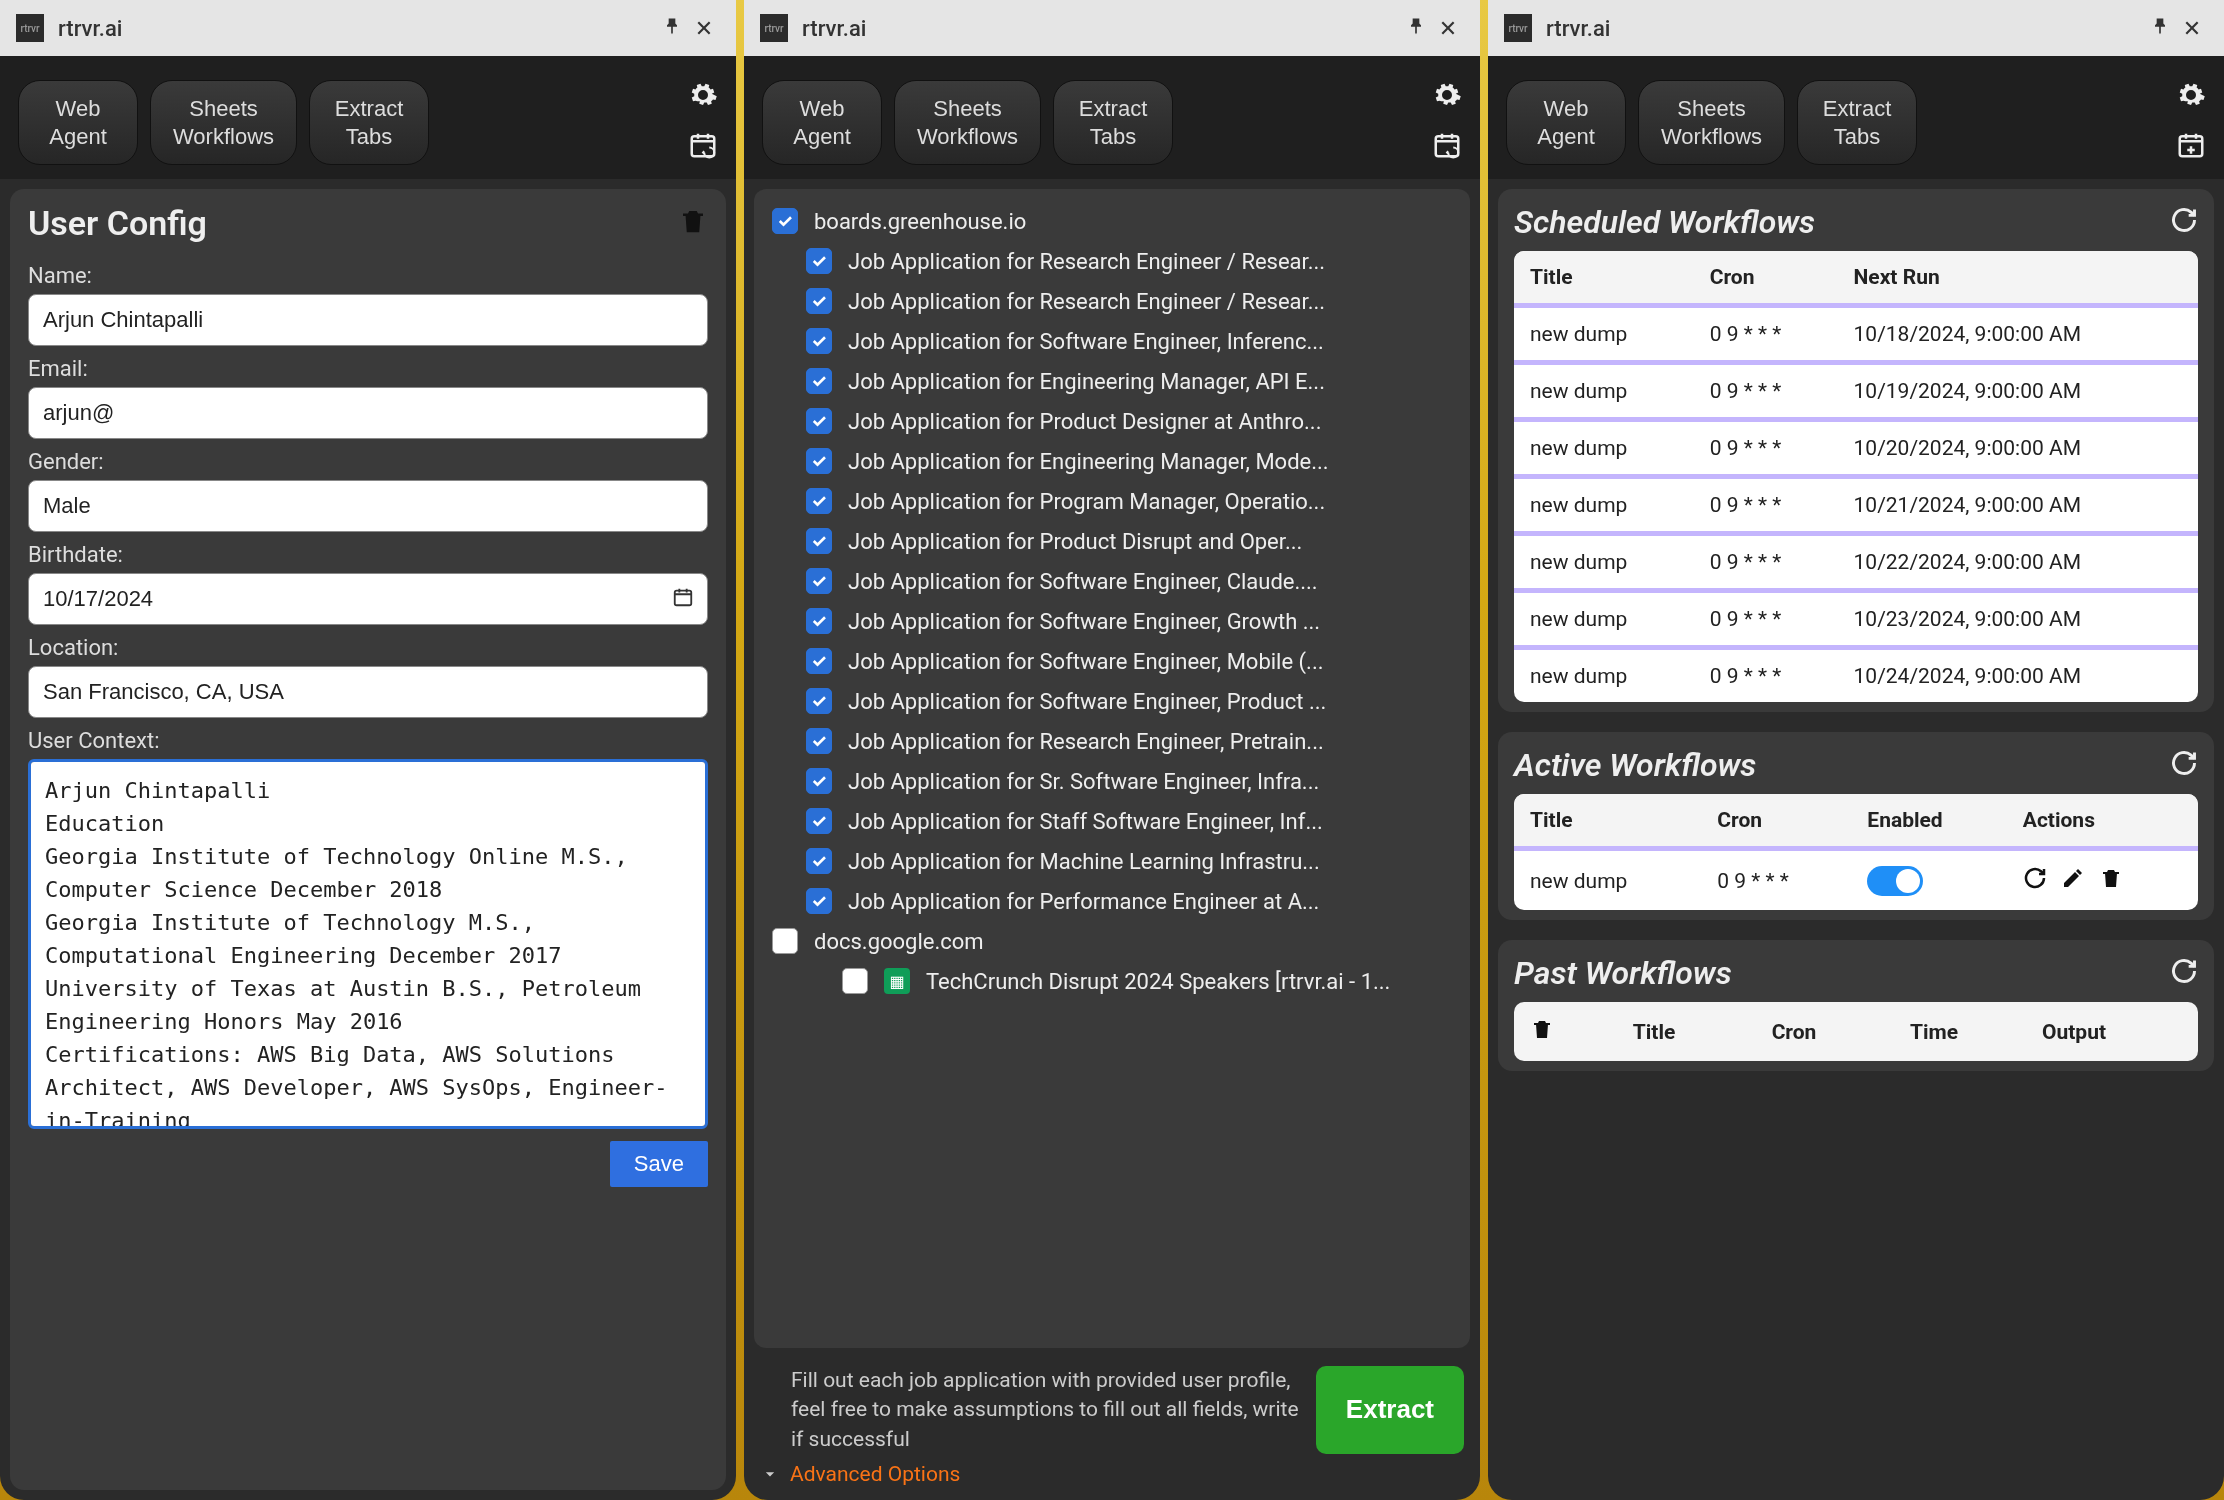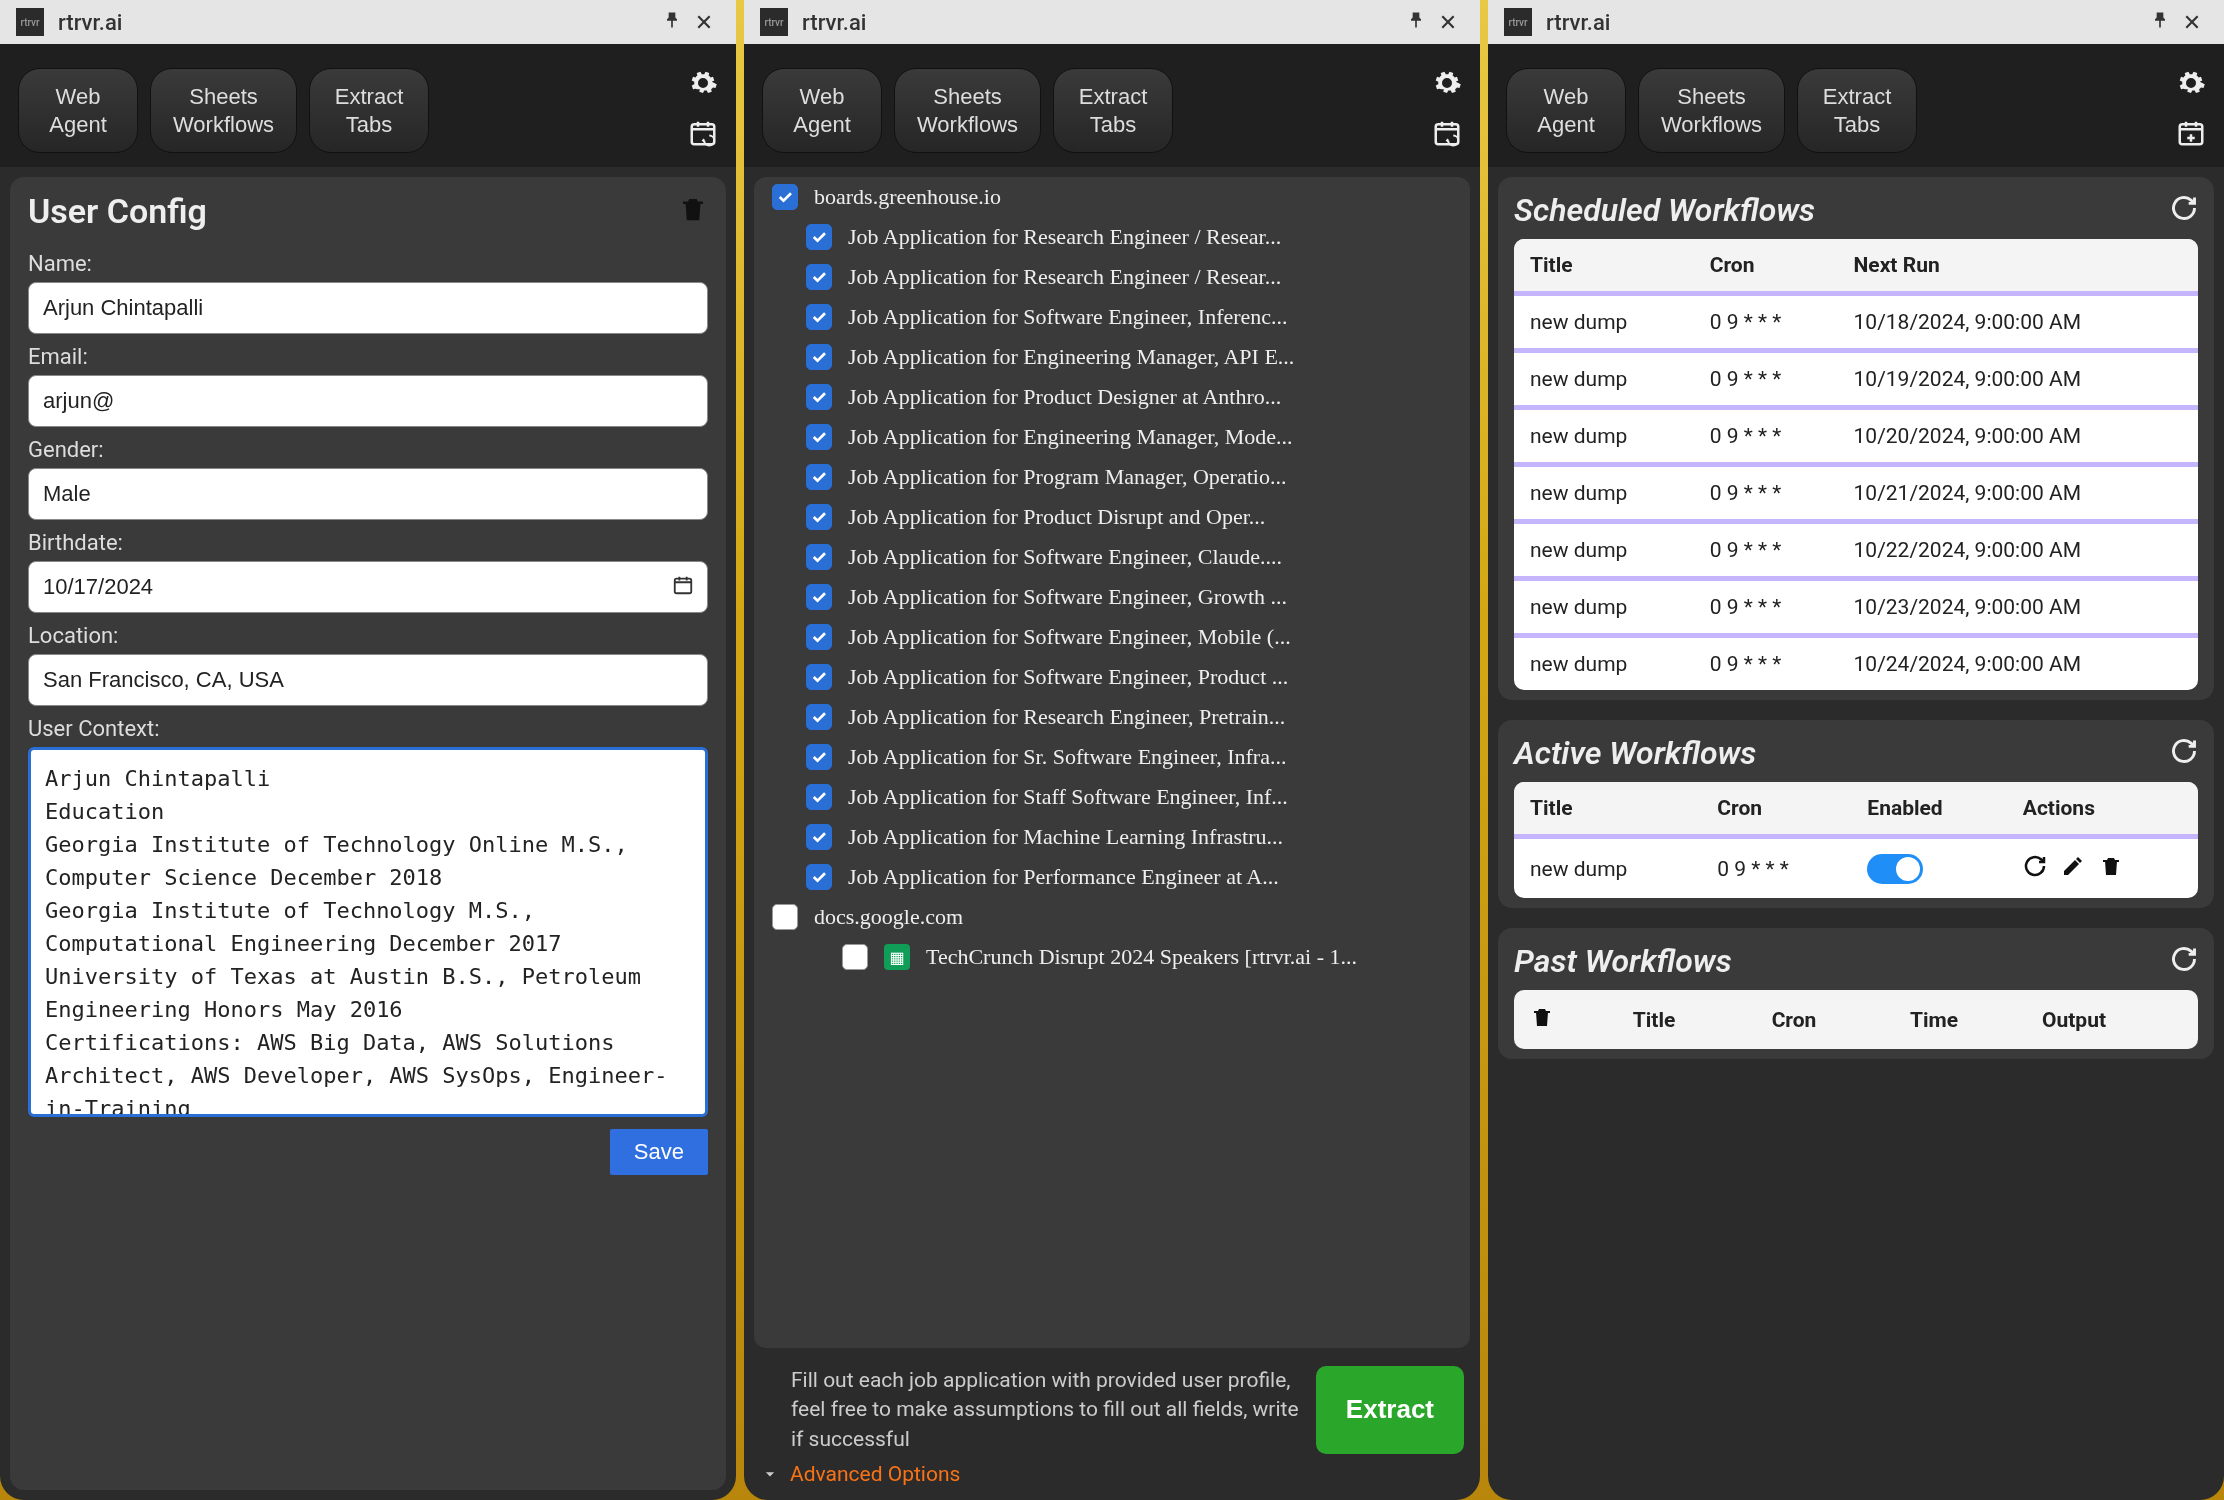--- a/index.html
+++ b/index.html
@@ -16,21 +16,21 @@
     flex: 1;
     background: #2b2b2b;
     border-radius: 0 0 24px 24px;
     display: flex;
     flex-direction: column;
     overflow: hidden;
     min-width: 0;
   }
   .titlebar {
     background: #e5e5e5;
-    height: 44px;
+    height: 56px;
     display: flex;
     align-items: center;
     padding: 0 16px;
     font-size: 22px;
     color: #333;
     font-weight: 500;
   }
   .titlebar .logo {
     width: 28px; height: 28px;
     background: #2b2b2b;
@@ -131,22 +131,21 @@
     cursor: pointer;
   }
 
   
   .tabs-list {
     background: #3a3a3a;
     margin: 10px;
     border-radius: 12px;
     flex: 1;
     overflow-y: auto;
-    padding: 0 0;
-    font-family: Liberation Serif, serif;
+    padding: 12px 0;
   }
   .domain-row, .item-row, .sub-row {
     display: flex;
     align-items: center;
     color: #eee;
     font-size: 22px;
     padding: 7px 18px;
     gap: 16px;
     white-space: nowrap;
     overflow: hidden;

